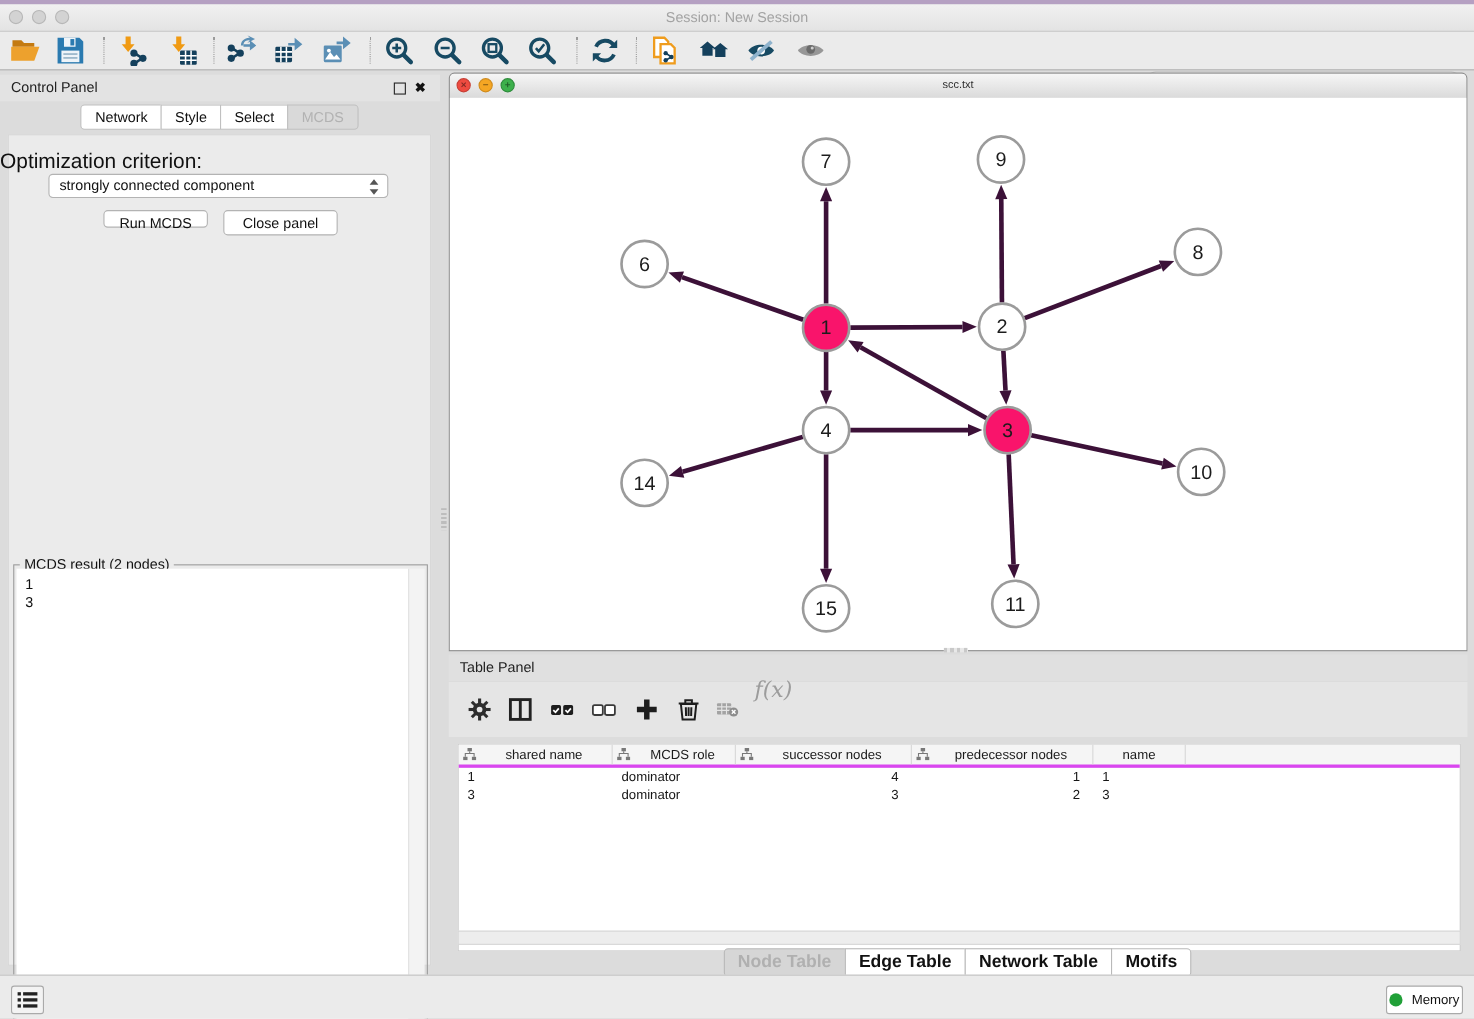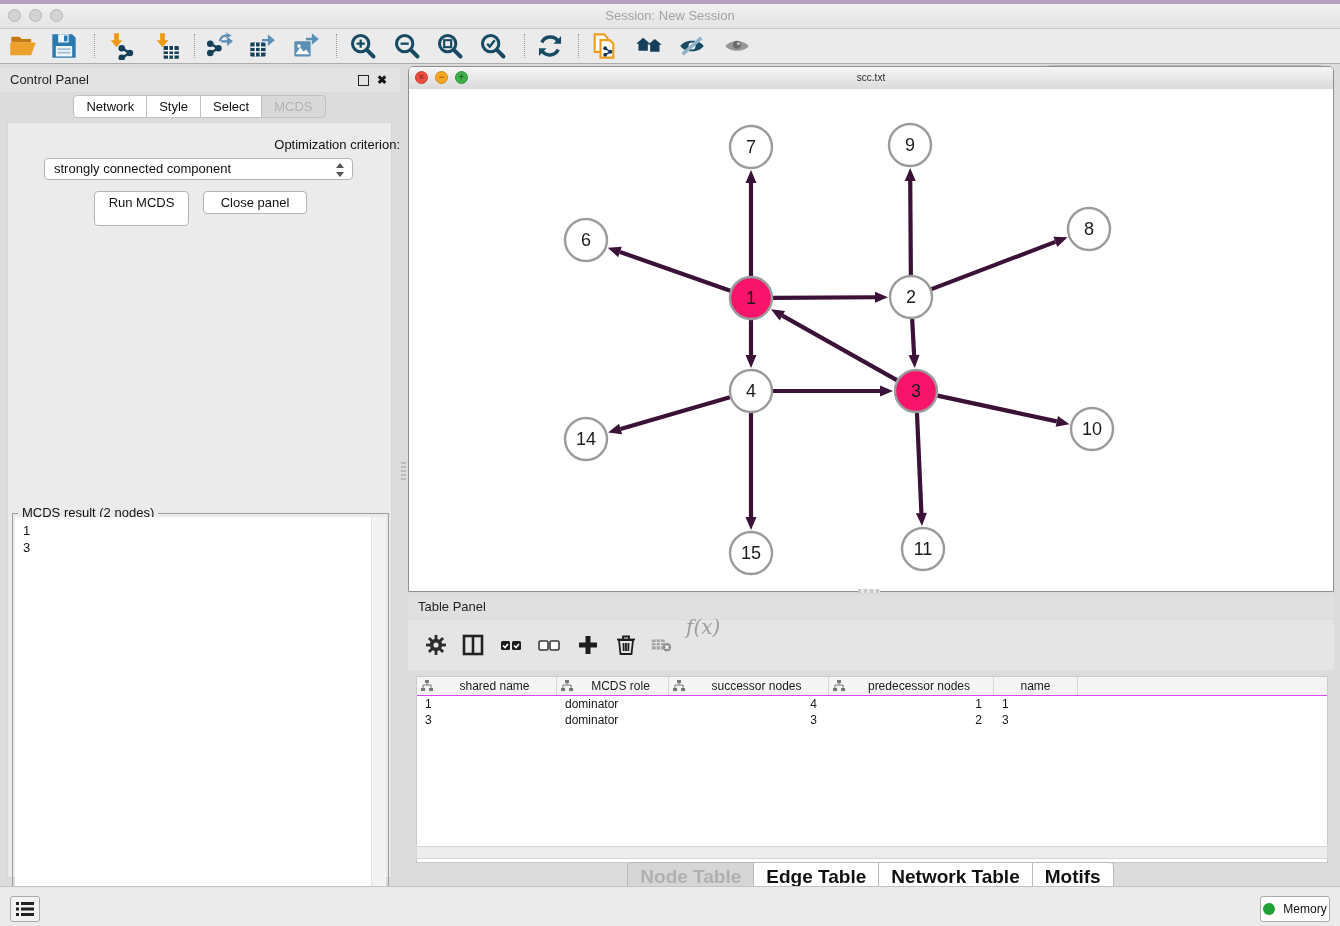--- a/index.html
+++ b/index.html
@@ -35,34 +35,34 @@
 
   #cp-tabs{left:0;top:95px;width:400px;display:flex;justify-content:center;}
   .seg-tab{font-size:13px;color:#111;background:#fff;border:1px solid #c0c0c0;
            padding:3px 12px;margin-left:-1px;}
   .seg-tab.first{border-radius:4px 0 0 4px;}
   .seg-tab.last{border-radius:0 4px 4px 0;}
   .seg-tab.disabled{background:#d9d9d9;color:#b2b2b2;}
 
   #mcds-panel{left:7px;top:122px;width:385px;height:756px;background:#ebebeb;
               border:1px solid #d6d6d6;box-sizing:border-box;}
-  #opt-label{left:0;top:137px;width:400px;text-align:right;font-size:13px;color:#111;}
+  #opt-label{left:0;top:137px;width:400px;text-align:left;font-size:19px;color:#111;}
   #opt-select{left:44px;top:158px;width:309px;height:22px;background:#fff;
               border:1px solid #b3b3b3;border-radius:4px;box-sizing:border-box;
               font-size:13px;line-height:20px;padding-left:9px;color:#111;}
   .stepper{position:absolute;right:6px;top:3px;width:10px;height:16px;}
   .stepper .up{position:absolute;top:1px;left:0;width:0;height:0;
                border-left:4px solid transparent;border-right:4px solid transparent;
                border-bottom:5px solid #555;}
   .stepper .dn{position:absolute;bottom:1px;left:0;width:0;height:0;
                border-left:4px solid transparent;border-right:4px solid transparent;
                border-top:5px solid #555;}
   .btn{background:#fff;border:1px solid #b3b3b3;border-radius:4px;font-size:13px;
        color:#111;text-align:center;box-sizing:border-box;}
-  #run-btn{left:94px;top:191px;width:95px;height:35px;line-height:21px;text-align:center;}
+  #run-btn{left:94px;top:191px;width:95px;height:16px;line-height:21px;text-align:center;}
   #closepanel-btn{left:203px;top:191px;width:104px;height:23px;line-height:21px;}
 
   #mcds-fieldset{left:12px;top:513px;width:377px;height:423px;border:1px solid #9c9c9c;
                  box-sizing:border-box;padding-left:12px;}
   #mcds-legend{position:absolute;top:-9px;left:5px;background:#ebebeb;padding:0 4px;
                font-size:13px;color:#111;}
   #mcds-textarea{position:absolute;left:2px;top:3px;right:16px;bottom:2px;background:#fff;}
   #mcds-scroll{position:absolute;right:2px;top:3px;width:14px;bottom:2px;background:#f3f3f3;
                border-left:1px solid #e2e2e2;}
   .result-line{font-size:13px;color:#111;line-height:17px;padding-left:8px;}
@@ -87,37 +87,37 @@
                     background:repeating-linear-gradient(90deg,#c9c9c9 0 3px,#e8e8e8 3px 6px);}
 
   
   #tp-header{left:408px;top:595px;width:926px;height:24px;background:#e0e0e0;}
   #tp-toolbar{left:408px;top:620px;width:926px;height:50px;background:#e5e5e5;}
   .tp-icon{top:633px;width:24px;height:24px;}
   #fx-label{font-family:"DejaVu Serif",serif;font-style:italic;font-size:20px;color:#9c9c9c;}
 
   #node-table{left:416px;top:676px;width:912px;background:#fff;
               border:1px solid #c9c9c9;box-sizing:border-box;}
-  .th-row{display:flex;height:18px;background:#f5f5f5;border-bottom:1px solid #d946ef;}
+  .th-row{display:flex;height:18px;background:#f5f5f5;border-bottom:3px solid #d946ef;}
   .th{box-sizing:border-box;border-right:1px solid #d8d8d8;display:flex;align-items:center;
       font-size:12px;color:#1a1a1a;position:relative;}
   .th .lbl{flex:1;text-align:center;}
   .th .tree{margin-left:4px;}
   .tr{display:flex;height:16px;}
   .td{box-sizing:border-box;font-size:12px;color:#161616;line-height:16px;overflow:hidden;}
   .c0{width:140px;} .c1{width:112px;} .c2{width:160px;} .c3{width:165px;} .c4{width:84px;}
   .cfill{flex:1;border-right:none;}
   .al{padding-left:8px;text-align:left;}
   .ar{padding-right:12px;text-align:right;}
   #table-body-blank{height:134px;}
 
   #table-hscroll{left:416px;top:846px;width:912px;height:13px;background:#ededed;
                  border:1px solid #d6d6d6;box-sizing:border-box;}
   #table-tabs{left:408px;top:862px;width:926px;display:flex;justify-content:center;}
-  .tbl-tab{font-size:19px;font-weight:600;color:#111;background:#fff;border:1px solid #b9b9b9;
+  .tbl-tab{font-size:16px;font-weight:600;color:#111;background:#fff;border:1px solid #b9b9b9;
            padding:3px 12px;margin-left:-1px;}
   .tbl-tab.first{border-radius:4px 0 0 4px;}
   .tbl-tab.last{border-radius:0 4px 4px 0;}
   .tbl-tab.disabled{background:#d6d6d6;color:#b0b0b0;}
 
   
   #status-bar{left:0;top:886px;width:1340px;height:40px;background:#ebebeb;
               border-top:1px solid #c2c2c2;box-sizing:border-box;}
   #list-btn{left:10px;top:896px;width:30px;height:26px;background:#f3f3f3;
             border:1px solid #aaa;border-radius:3px;box-sizing:border-box;}

